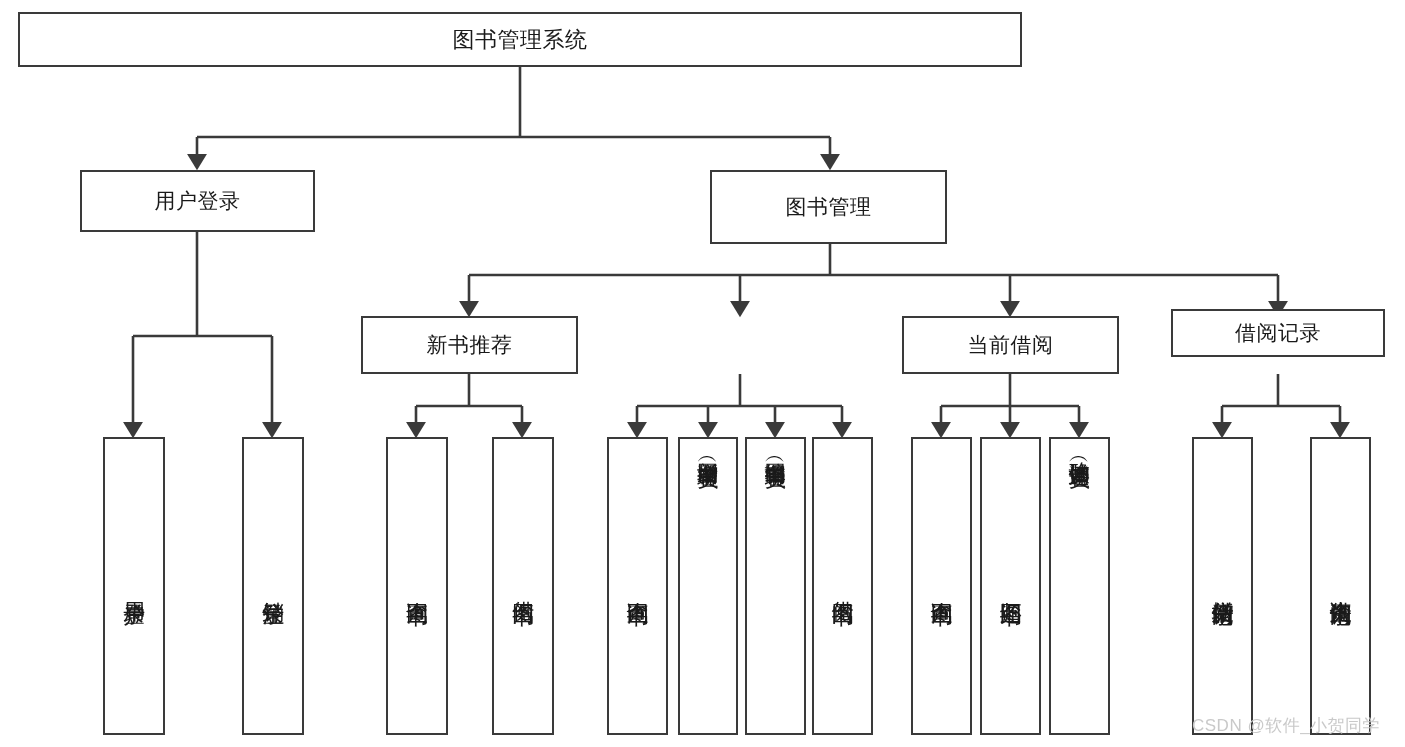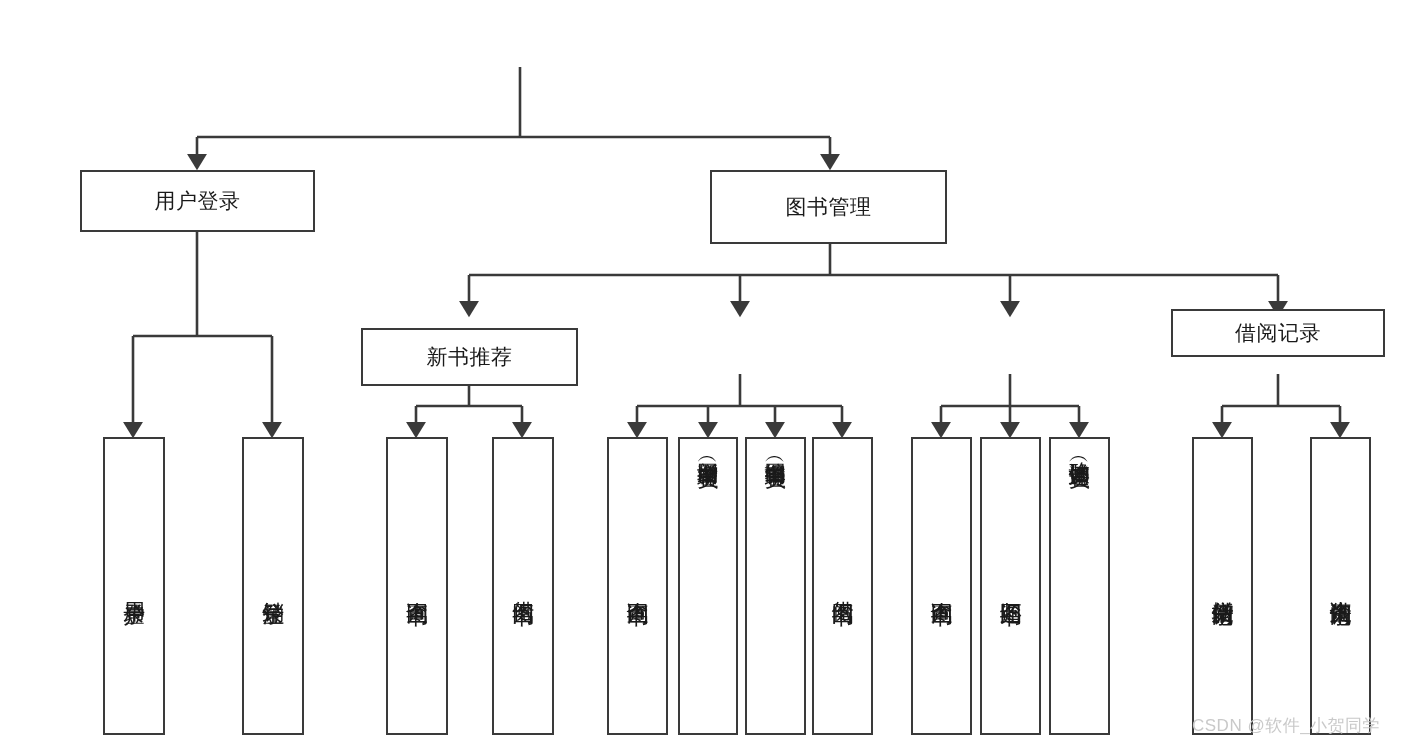--- a/index.html
+++ b/index.html
@@ -121,30 +121,36 @@
       <path d="M1079,406 L1079,430" marker-end="url(#arrowhead)"></path>
 
       <path d="M1278,374 L1278,406"></path>
       <path d="M1222,406 L1340,406"></path>
       <path d="M1222,406 L1222,430" marker-end="url(#arrowhead)"></path>
       <path d="M1340,406 L1340,430" marker-end="url(#arrowhead)"></path>
 
     </g>
   </svg>
 
+  <div class="node horiz root" style="left:18px; top:12px; width:1004px; height:55px;">
+    <span class="label">图书管理系统</span>
+  </div>
 
   <div class="node horiz" style="left:80px; top:170px; width:235px; height:62px;">
     <span class="label">用户登录</span>
   </div>
   <div class="node horiz" style="left:710px; top:170px; width:237px; height:74px;">
     <span class="label">图书管理</span>
   </div>
 
-  <div class="node horiz" style="left:361px; top:316px; width:217px; height:58px;margin-top:12px;">
+  <div class="node horiz" style="left:361px; top:316px; width:217px; height:58px;">
     <span class="label">新书推荐</span>
+  </div>
+  <div class="node horiz" style="left:902px; top:316px; width:217px; height:58px;">
+    <span class="label">当前借阅</span>
   </div>
   <div class="node horiz" style="left:1171px; top:309px; width:214px; height:48px;">
     <span class="label">借阅记录</span>
   </div>
 
   <div class="node vert" style="left:103px; top:437px; width:62px; height:298px; align-items:center; padding-top:0;">
     <span class="label">用户登录</span>
   </div>
   <div class="node vert" style="left:242px; top:437px; width:62px; height:298px; align-items:center; padding-top:0;">
     <span class="label">注销登录</span>

